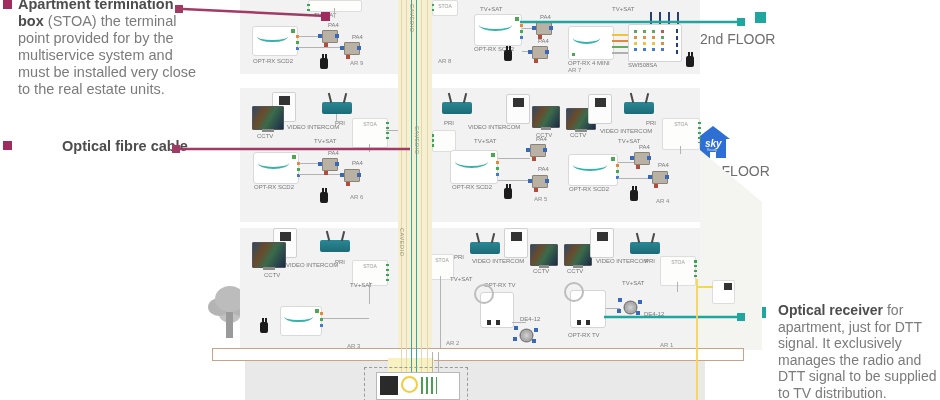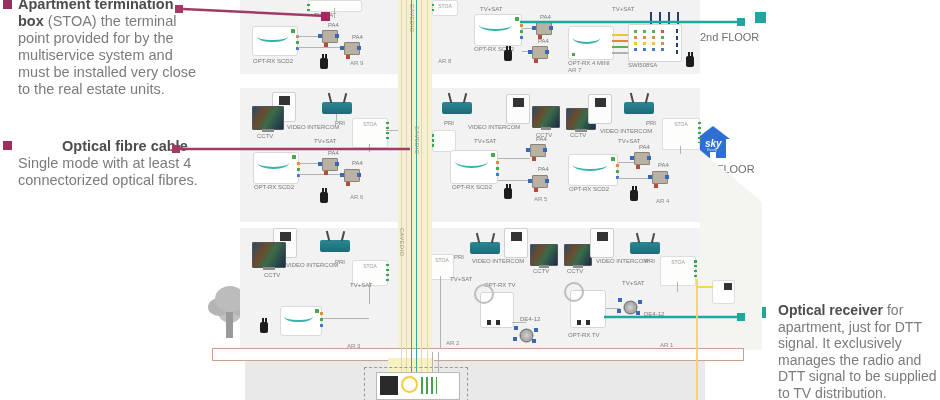--- a/index.html
+++ b/index.html
@@ -5,21 +5,21 @@
   html,body{margin:0;padding:0;background:#fff;}
   .stage{position:relative;width:940px;height:400px;overflow:hidden;background:#fff;
          font-family:"Liberation Sans",sans-serif;}
   
   .callout{position:absolute;font-size:14.5px;line-height:17px;color:#7b7b7b;}
   .callout b{color:#4d4d4d;font-weight:bold;}
   .callout b.blk{display:block;margin-left:44px;}
   .bullet{position:absolute;}
   .bullet.m{width:9px;height:9px;background:#9e2c5e;}
   .bullet.t{width:11px;height:11px;background:#1fa79f;}
-  .floorlbl{position:absolute;font-size:11px;color:#6e6e6e;white-space:nowrap;}
+  .floorlbl{position:absolute;font-size:14px;color:#6e6e6e;white-space:nowrap;}
   
   .unit{position:absolute;background:#f2f2f2;}
   .lbl{position:absolute;font-size:6px;color:#787878;white-space:nowrap;}
   .arlbl{position:absolute;font-size:6px;color:#8a8a8a;white-space:nowrap;}
   .vlabel{position:absolute;writing-mode:vertical-rl;font-size:5.5px;color:#9a9272;letter-spacing:.6px;}
   .w{position:absolute;background:#b3b3b3;}
   .shaft{position:absolute;left:398px;top:0;width:34px;height:374px;z-index:4;
          background:linear-gradient(#f6efd2 0,#f6efd2 348px,rgba(246,239,210,0) 348px);}
   .sline{position:absolute;top:0;width:1px;height:100%;}
   .lowshaft{position:absolute;left:388px;top:358px;width:46px;height:42px;background:#f8f1c2;z-index:3;}
@@ -101,21 +101,21 @@
 <body>
 
 <div class="stage">
 
   <div class="bullet m" style="left:3px;top:0"></div>
   <div class="callout" style="left:18px;top:-4px;width:181px">
     <b>Apartment termination box</b><span> (STOA) the terminal point provided for by the multiservice system and must be installed very close to the real estate units.</span>
   </div>
   <div class="bullet m" style="left:3px;top:141px"></div>
   <div class="callout" style="left:18px;top:138px;width:181px">
-    <b class="blk">Optical fibre cable</b><span>Single mode with at least 4 connectorized optical fibres.</span>
+    <b class="blk">Optical fibre cable</b>
   </div>
 
   <div class="bullet t" style="left:755px;top:12px"></div>
   <div class="bullet t" style="left:755px;top:307px"></div>
   <div class="callout" style="left:778px;top:302px;width:162px;font-size:14px;line-height:16.5px">
     <b>Optical receiver</b><span> for apartment, just for DTT signal. It exclusively manages the radio and DTT signal to be supplied to TV distribution.</span>
   </div>
 
   <div class="floorlbl" style="left:700px;top:31px">2nd FLOOR</div>
   <div class="floorlbl" style="left:699px;top:163px">1st FLOOR</div>

